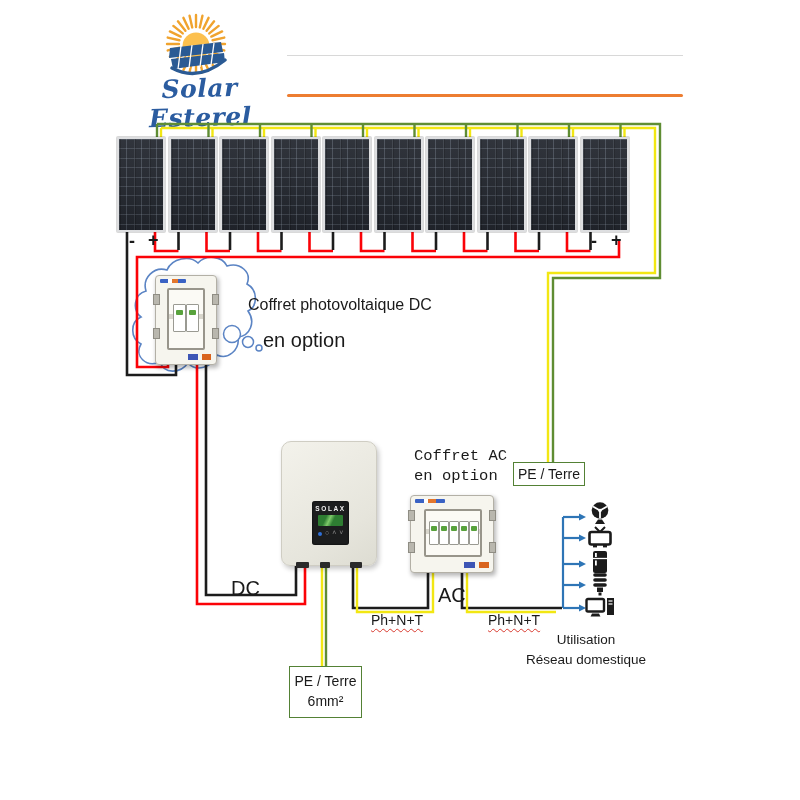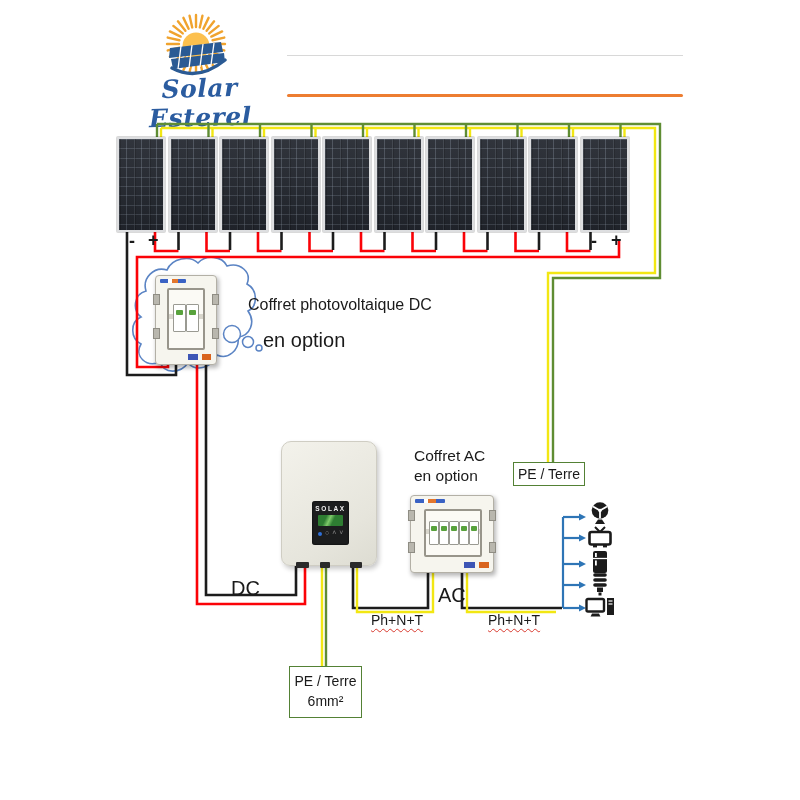--- a/index.html
+++ b/index.html
@@ -50,21 +50,21 @@
      font-weight:bold;letter-spacing:1.6px;}
   #inv-display{left:6px;top:14px;width:25px;height:11px;border-radius:1px;
      background:linear-gradient(115deg,#2e7d32 30%,#7ec96a 45%,#2e7d32 60%);}
   #inv-led{left:6px;top:31px;width:4px;height:4px;border-radius:50%;background:#2f6fd8;}
   #inv-buttons{left:13px;top:28px;width:22px;color:#8a8a8a;font-size:7px;letter-spacing:3px;}
   .nub{position:absolute;bottom:-3px;height:6px;background:#2a2a2a;border-radius:1px;}
   
   .lbl{position:absolute;z-index:4;white-space:nowrap;}
   #dc-box-label{left:248px;top:296px;font-size:16px;}
   #dc-option-label{left:263px;top:329px;font-size:20px;}
-  #ac-box-label{left:414px;top:446px;font-size:15.5px;line-height:1.32;}
+  #ac-box-label{left:414px;top:446px;font-size:15.5px;line-height:1.32;font-family:Liberation Mono, monospace;}
   #dc-word{left:231px;top:577px;font-size:20px;}
   #ac-word{left:438px;top:584px;font-size:20px;}
   .phnt{font-size:14px;text-decoration:underline wavy #d83a2f;
         text-decoration-thickness:1px;text-underline-offset:3px;}
   #phnt-left{left:371px;top:612px;}
   #phnt-right{left:488px;top:612px;}
   .pebox{position:absolute;background:#fff;border:1.5px solid #538135;z-index:4;
          font-size:14px;text-align:center;color:#1a1a1a;}
   #pe-right{left:513px;top:462px;width:70px;height:22px;line-height:22px;}
   #pe-bottom{left:289px;top:666px;width:71px;padding:4px 0 5px;line-height:1.45;}
@@ -323,13 +323,17 @@
           <rect x="10.5" y="20.5" width="3" height="3" fill="#1b1b1b"></rect>
         </svg></div>
       <div class="appliance" style="left: 585px; top: 597px;"><svg width="30" height="20" viewBox="0 0 30 20">
           <rect x="1.5" y="2" width="17.5" height="12.5" rx="1.5" fill="none" stroke="#1b1b1b" stroke-width="2.4"></rect>
           <path d="M7,16.5 h7 l1.4,3 h-9.8 z" fill="#1b1b1b"></path>
    <rect x="22" y="1" width="7" height="17" fill="#1b1b1b"></rect>
           <line x1="23.5" y1="4" x2="27.5" y2="4" stroke="#fff" stroke-width="1.2"></line>
    <line x1="23.5" y1="7" x2="27.5" y2="7" stroke="#fff" stroke-width="1.2"></line>
         </svg></div>
     </div>
+  <div id="usage" class="abs">
+    <div>Utilisation</div>
+    <div>Réseau domestique</div>
+  </div>
 </div>
 
 </body></html>

